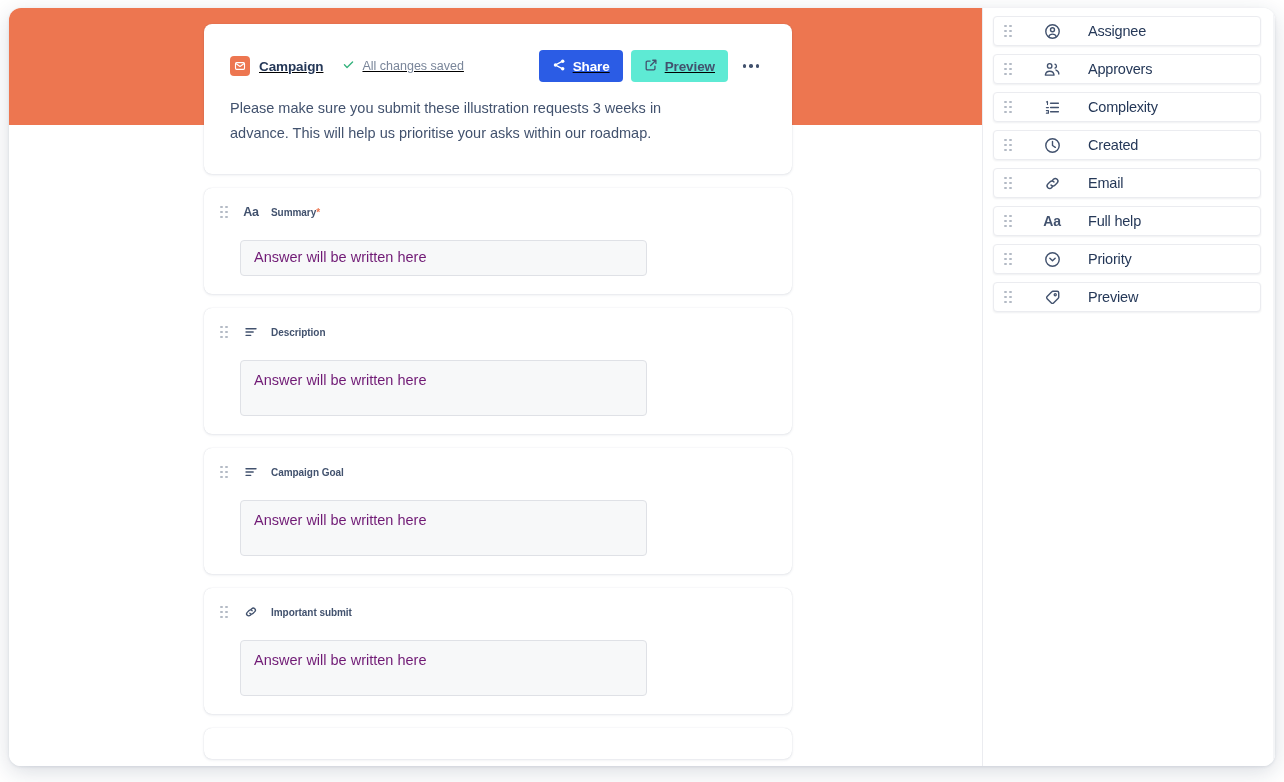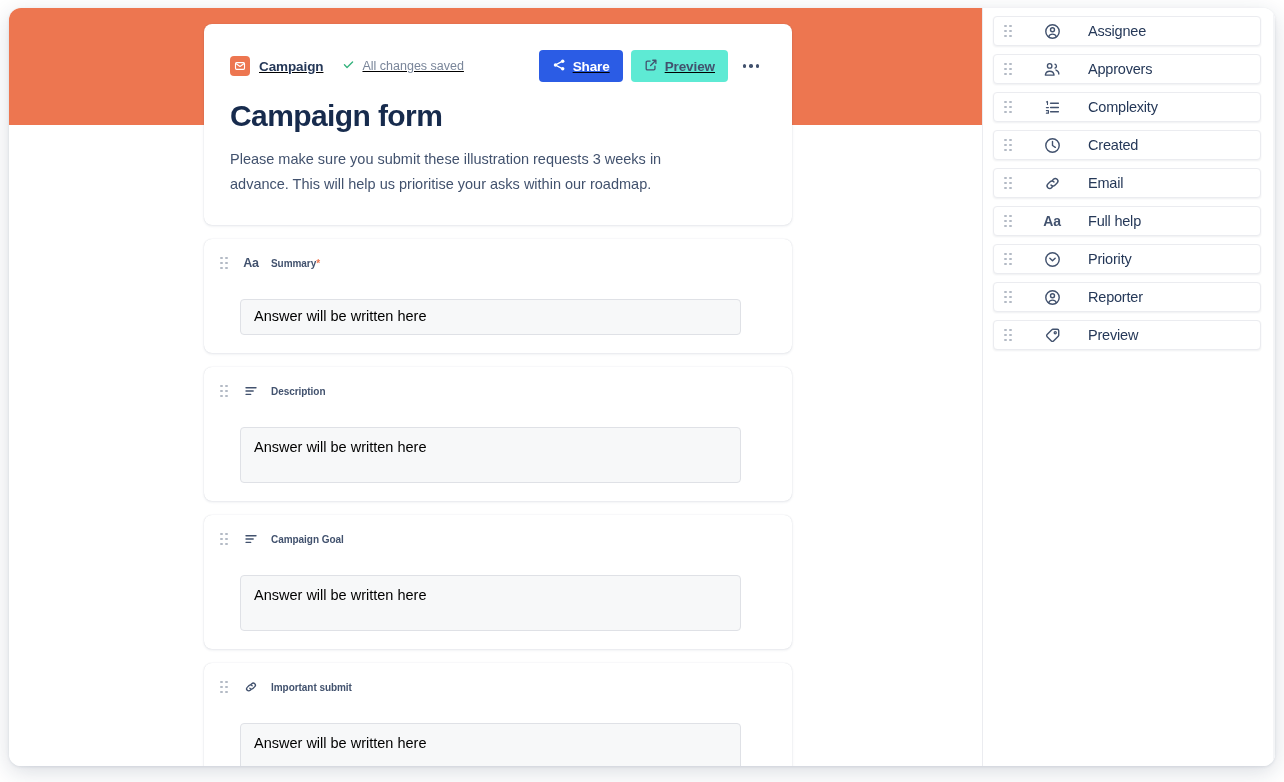--- a/index.html
+++ b/index.html
@@ -166,29 +166,29 @@
   .field-label {
     margin-left: 12px;
     font-size: 10px;
     font-weight: bold;
     color: #42526E;
     letter-spacing: -0.05px;
   }
   .req-star { color: #ED7650; font-weight: bold; }
 
   .answer-box {
-    margin-top: 25px;
+    margin-top: 17px;
     margin-left: 20px;
     background: #F7F8F9;
     border: 1px solid #DFE1E6;
     border-radius: 4px;
-    color: #000000;
+    color: #701a75;
     font-size: 14.5px;
     padding: 11px 13px;
-    width: 501px;
+    width: 407px;
   }
   .answer-box.short { height: 36px; padding: 8px 13px; }
   .answer-box.tall { height: 56px; }
 
   
   #right-panel {
     width: 293px;
     height: 100%;
     background: #ffffff;
     border-left: 1px solid #EBECF0;
@@ -290,21 +290,20 @@
             </button>
 
             <button class="btn-more">
               <i></i>
                 <i></i>
                 <i></i>
             </button>
           </div>
         </div>
 
-        <div class="form-title">Campaign form</div>
         <div class="form-desc">Please make sure you submit these illustration requests 3 weeks in advance. This will help us prioritise your asks within our roadmap.</div>
       </div>
 
       <div class="field-card">
         <div class="field-head">
           <span class="drag-handle">
               <i></i>
               <i></i>
               <i></i>
               <i></i>
@@ -509,38 +508,20 @@
         </span>
       <span class="pal-icon">
         <svg width="17" height="17" viewBox="0 0 18 18" fill="none">
           <circle cx="9" cy="9" r="7.1" stroke="#42526E" stroke-width="1.5"></circle>
           <path d="M6.2 7.6L9 10.4l2.8-2.8" stroke="#42526E" stroke-width="1.5" stroke-linecap="round" stroke-linejoin="round"></path>
         </svg>
       </span>
       <span class="pal-label">Priority</span>
     </div>
 
-    <div class="palette-item">
-      <span class="drag-handle">
-          <i></i>
-          <i></i>
-          <i></i>
-          <i></i>
-          <i></i>
-          <i></i>
-        </span>
-      <span class="pal-icon">
-        <svg width="17" height="17" viewBox="0 0 18 18" fill="none">
-          <circle cx="9" cy="9" r="7.1" stroke="#42526E" stroke-width="1.5"></circle>
-          <circle cx="9" cy="7.2" r="2.1" stroke="#42526E" stroke-width="1.5"></circle>
-          <path d="M4.9 14.6a4.4 4.4 0 018.2 0" stroke="#42526E" stroke-width="1.5" stroke-linecap="round"></path>
-        </svg>
-      </span>
-      <span class="pal-label">Reporter</span>
-    </div>
 
     <div class="palette-item">
       <span class="drag-handle">
           <i></i>
           <i></i>
           <i></i>
           <i></i>
           <i></i>
           <i></i>
         </span>

